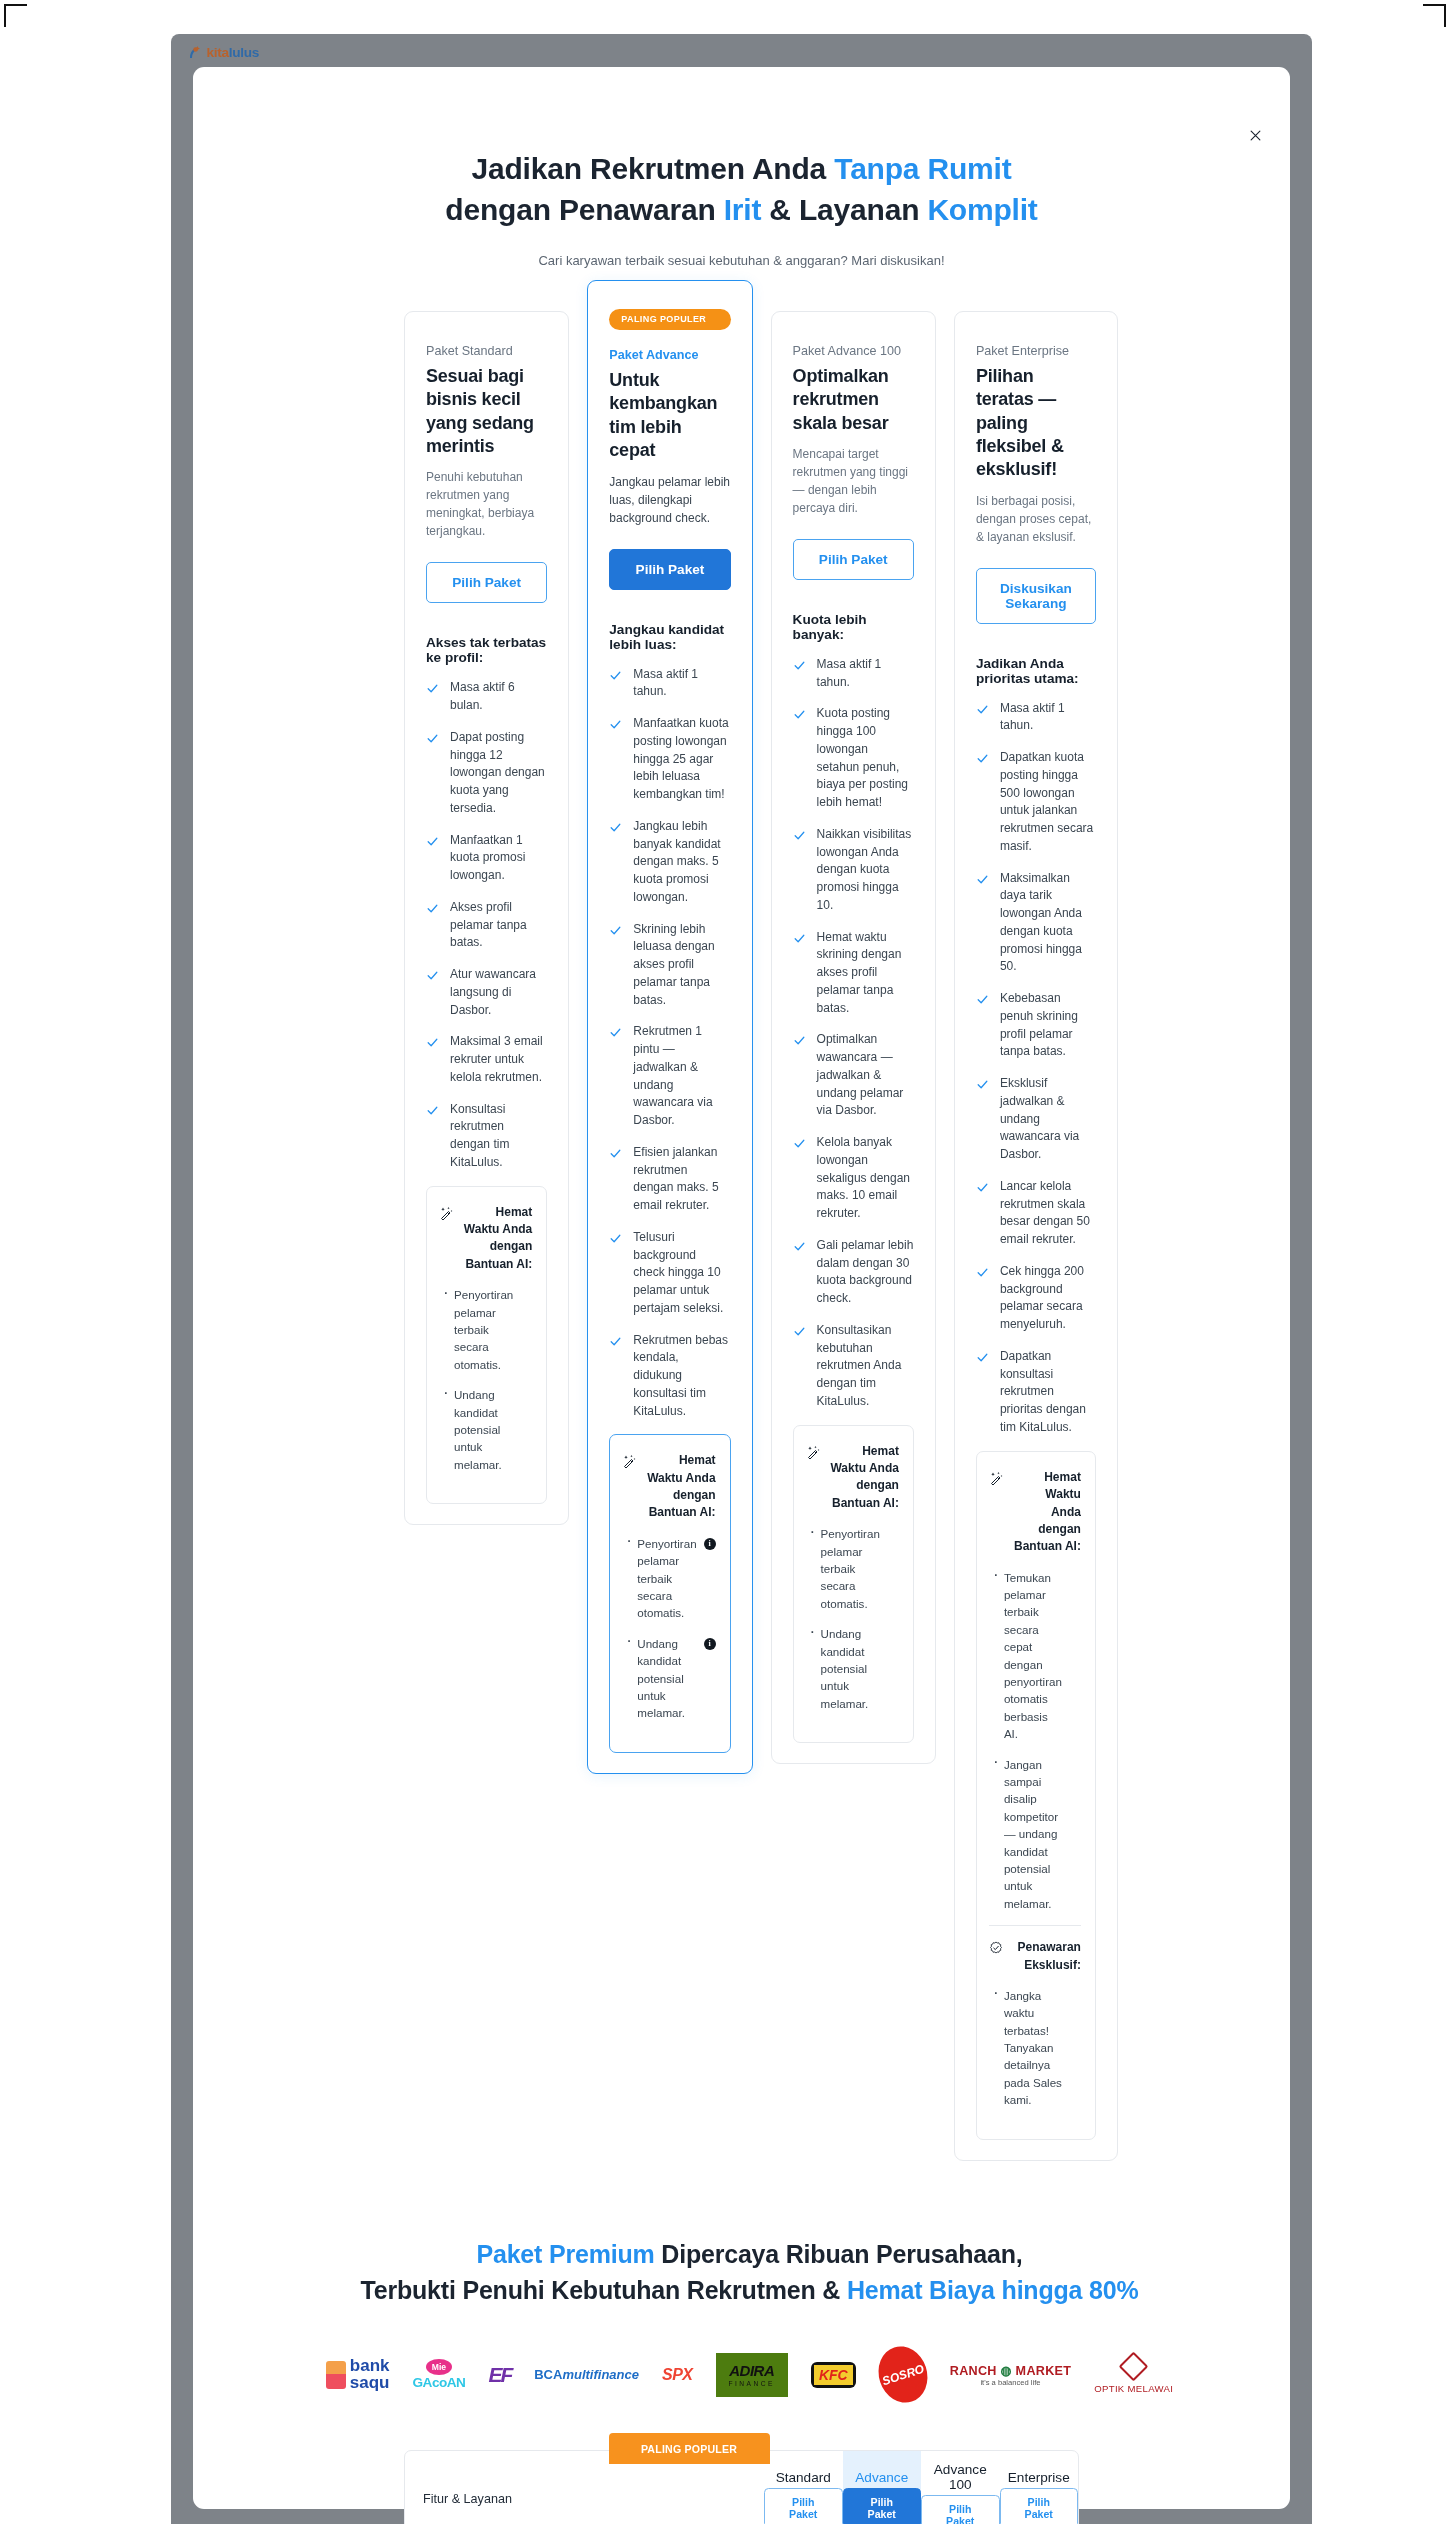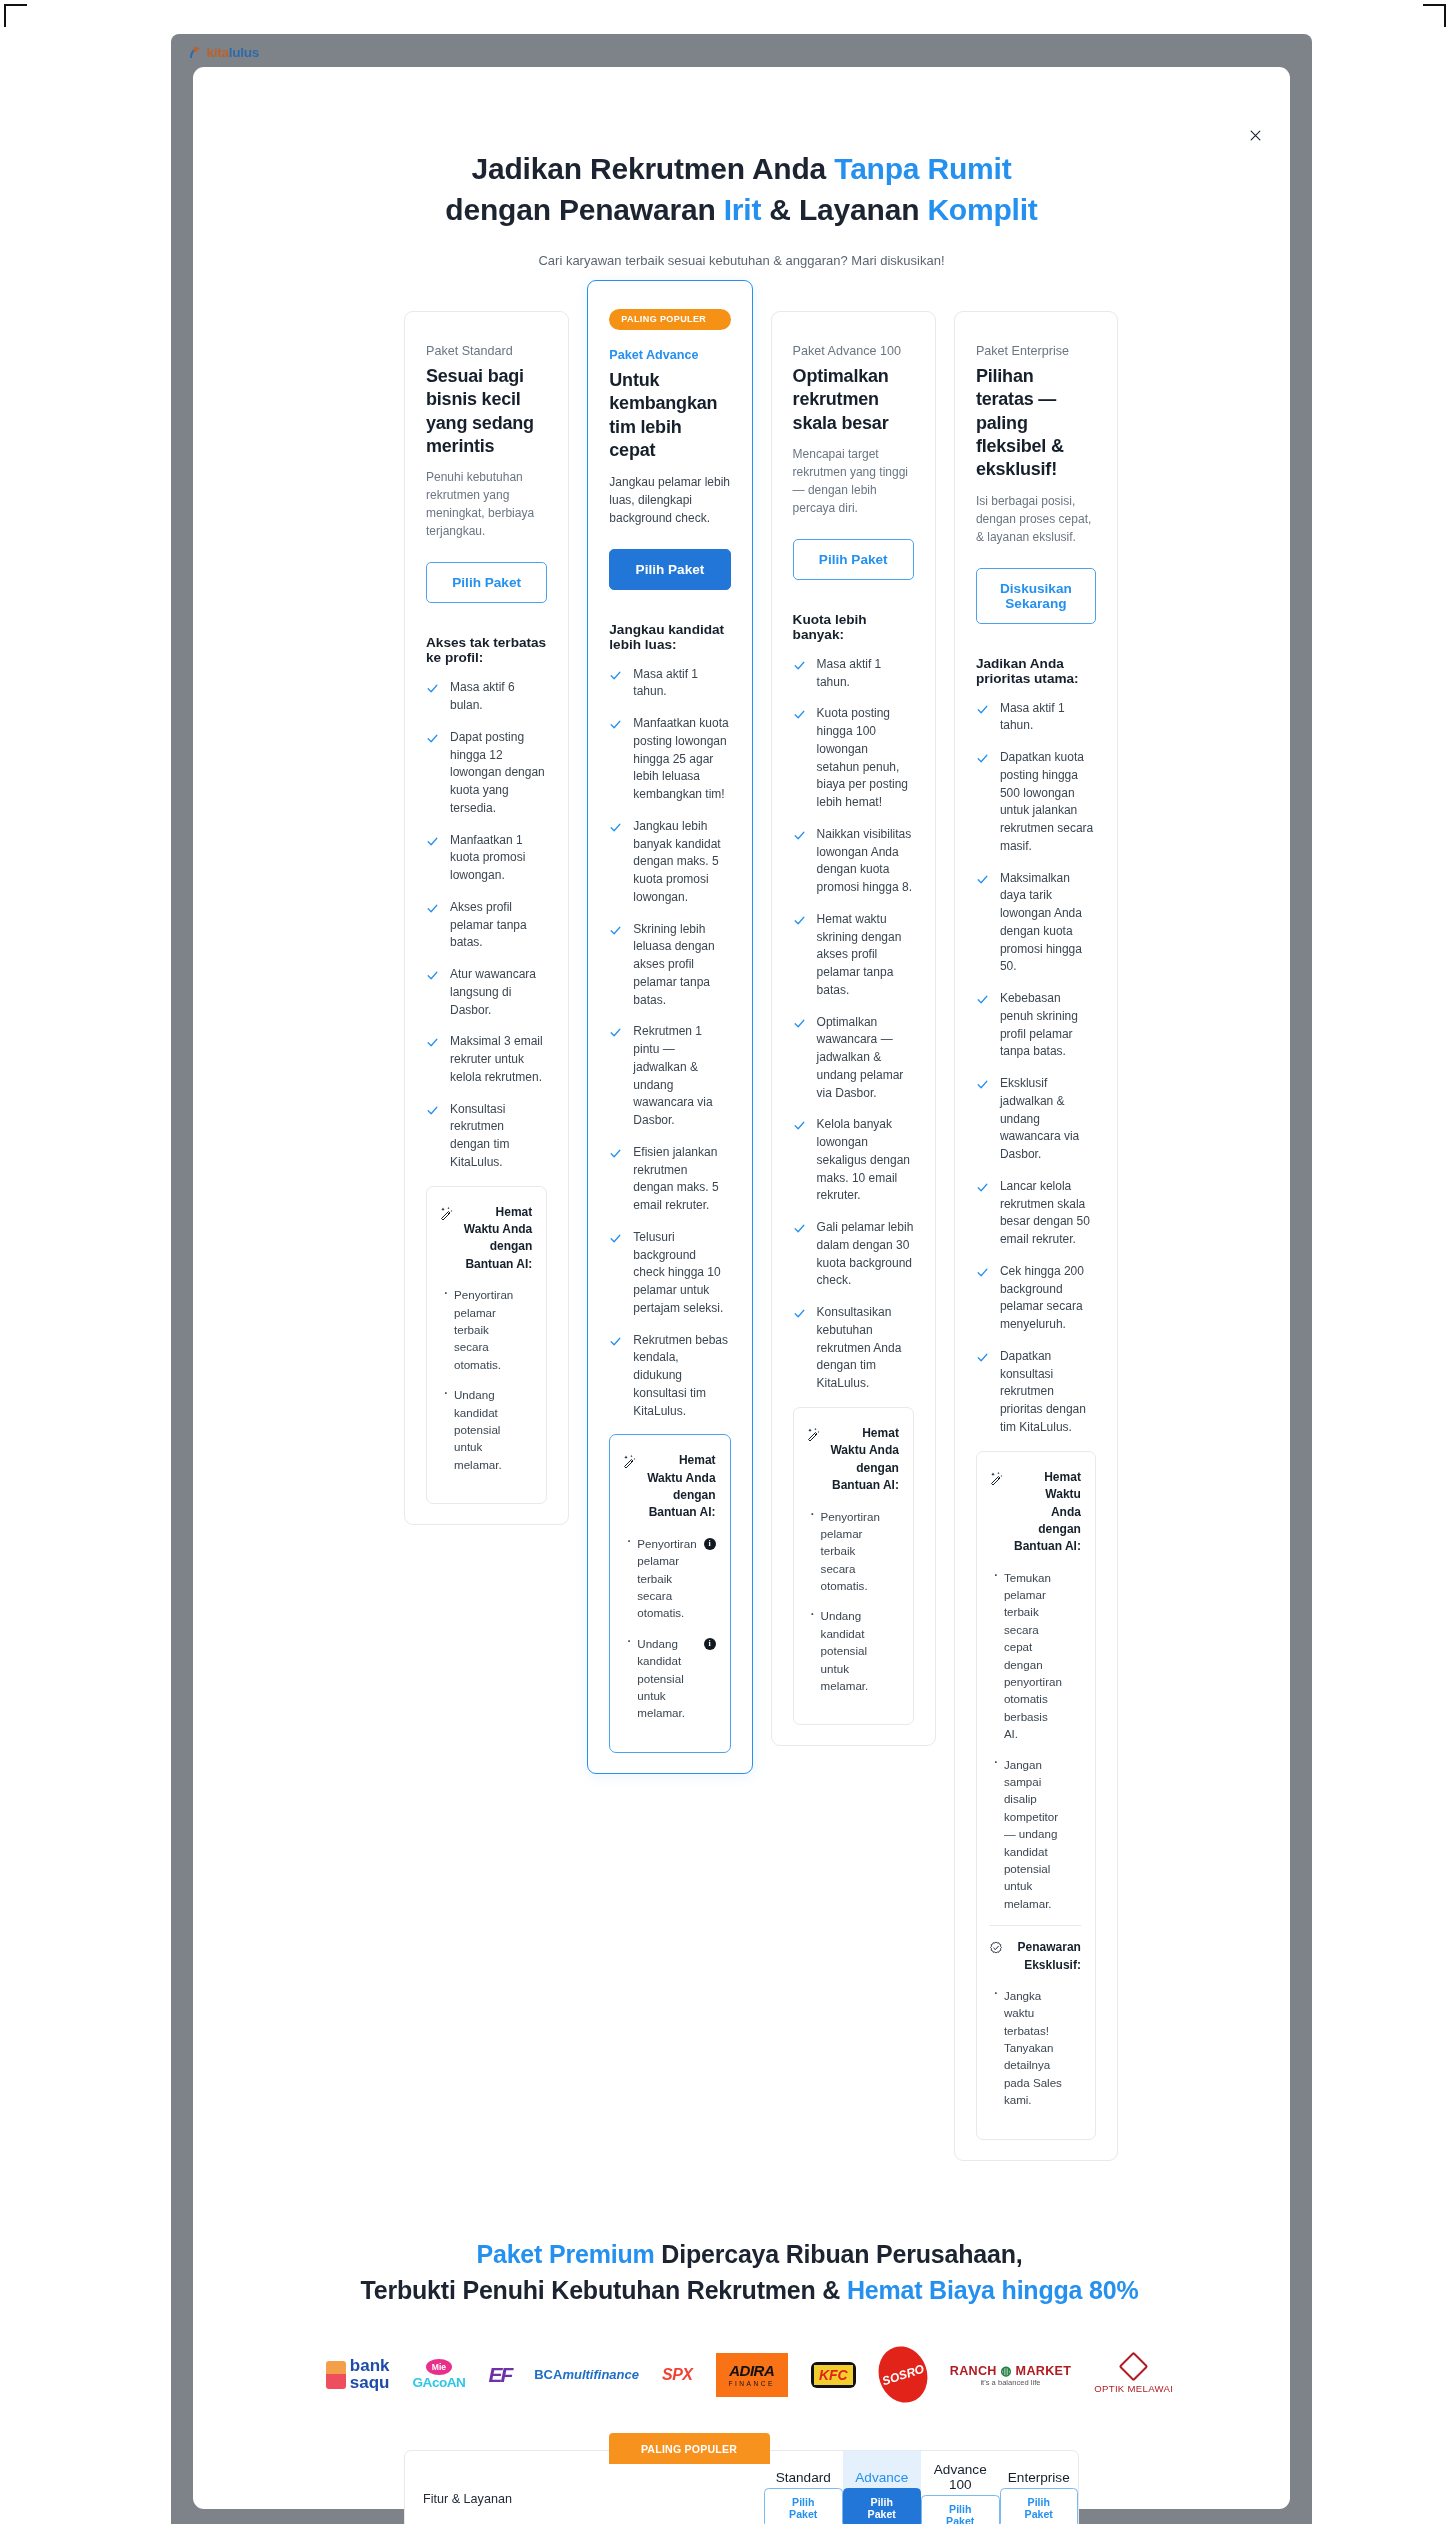--- a/index.html
+++ b/index.html
@@ -447,21 +447,21 @@
                   </svg>
                 </span>
                 <span>Kuota posting hingga 100 lowongan setahun penuh, biaya per posting lebih hemat!</span>
               </li>
               <li>
                 <span class="tick">
                   <svg viewBox="0 0 24 24">
                     <path d="M4 12.5 L9.5 18 L20 6" stroke="#2490ef" stroke-width="2.3" fill="none" stroke-linecap="round" stroke-linejoin="round"></path>
                   </svg>
                 </span>
-                <span>Naikkan visibilitas lowongan Anda dengan kuota promosi hingga 8.</span>
+                <span>Naikkan visibilitas lowongan Anda dengan kuota promosi hingga 10.</span>
               </li>
               <li>
                 <span class="tick">
                   <svg viewBox="0 0 24 24">
                     <path d="M4 12.5 L9.5 18 L20 6" stroke="#2490ef" stroke-width="2.3" fill="none" stroke-linecap="round" stroke-linejoin="round"></path>
                   </svg>
                 </span>
                 <span>Hemat waktu skrining  dengan akses profil pelamar tanpa batas.</span>
               </li>
               <li>
@@ -640,21 +640,21 @@
             <div class="logo-item">
               <span style="font-size:21px;font-weight:800;color:#6f30a8;letter-spacing:-2px;font-style:italic">EF</span>
             </div>
             <div class="logo-item">
               <span style="font-size:13px;font-weight:700;color:#1f6ec7">BCA<span style="font-style:italic;font-weight:600">multifinance</span></span>
             </div>
             <div class="logo-item">
               <span style="font-size:16px;font-weight:800;color:#ef4433;font-style:italic;letter-spacing:-0.5px">SPX</span>
             </div>
             <div class="logo-item">
-              <span style="display:inline-block;background:#f97316;padding:9px 13px"><span style="font-size:15px;font-weight:800;color:#111;font-style:italic;letter-spacing:-0.5px">ADIRA</span><br><span style="font-size:6.6px;letter-spacing:2.5px;color:#111">FINANCE</span></span>
+              <span style="display:inline-block;background:#4d7c0f;padding:9px 13px"><span style="font-size:15px;font-weight:800;color:#111;font-style:italic;letter-spacing:-0.5px">ADIRA</span><br><span style="font-size:6.6px;letter-spacing:2.5px;color:#111">FINANCE</span></span>
             </div>
             <div class="logo-item">
               <span style="display:inline-block;background:#111;border-radius:6px;padding:3px"><span style="display:inline-block;background:#f3cc2e;color:#e2231a;font-size:14px;font-weight:800;padding:2px 5px;font-style:italic">KFC</span></span>
             </div>
             <div class="logo-item">
               <span style="display:inline-flex;align-items:center;justify-content:center;width:48px;height:57px;background:#e2231a;border-radius:50%;color:#fff;font-size:12px;font-weight:800;font-style:italic;transform:rotate(-18deg)">SOSRO</span>
             </div>
             <div class="logo-item">
               <span style="text-align:center;display:inline-block"><span style="font-size:12.6px;font-weight:800;color:#b01c22;letter-spacing:0.3px">RANCH <span style="color:#1c7a3c">◍</span> MARKET</span><br><span style="font-size:7.6px;color:#555">it's a balanced life</span></span>
             </div>

